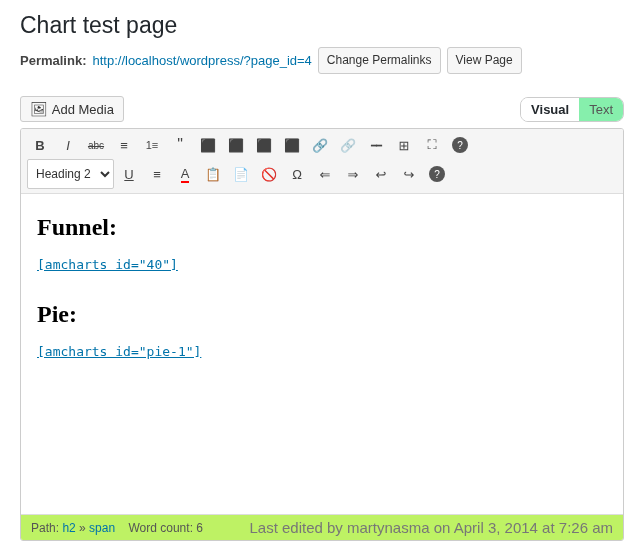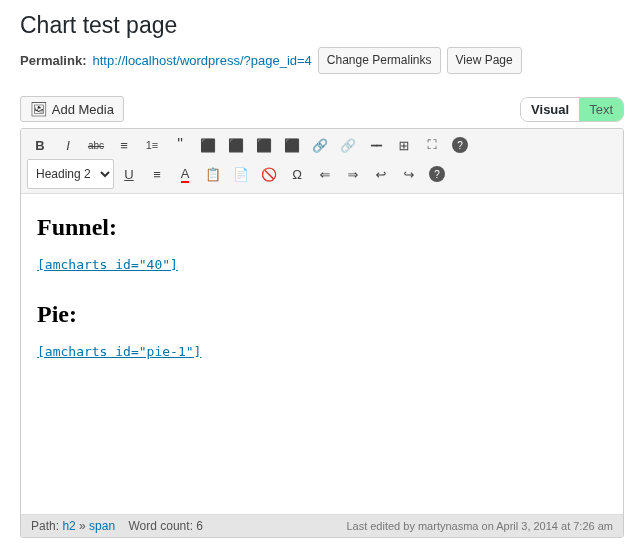--- a/index.html
+++ b/index.html
@@ -140,35 +140,35 @@
     }
     .editor-content .shortcode {
       color: #0073aa;
       font-family: monospace;
       font-size: 13px;
       text-decoration: underline;
       margin-bottom: 20px;
       display: block;
     }
     .editor-footer {
-      background: #e5e5e5;
+      background: #bef264;
       border-top: 1px solid #ddd;
       padding: 4px 10px;
       display: flex;
       justify-content: space-between;
       align-items: center;
       font-size: 12px;
       color: #555;
     }
     .path-info { color: #555; }
     .path-info a {
       color: #0073aa;
       text-decoration: none;
     }
-    .last-edited { color: #777; font-size: 11px; }
+    .last-edited { color: #777; font-size: 15px; }
   </style>
 </head>
 <body>
 
 <div class="page-wrapper">
 
   <h1 class="page-title">Chart test page</h1>
 
   <div class="permalink-row">
     <span class="permalink-label">Permalink:</span>

